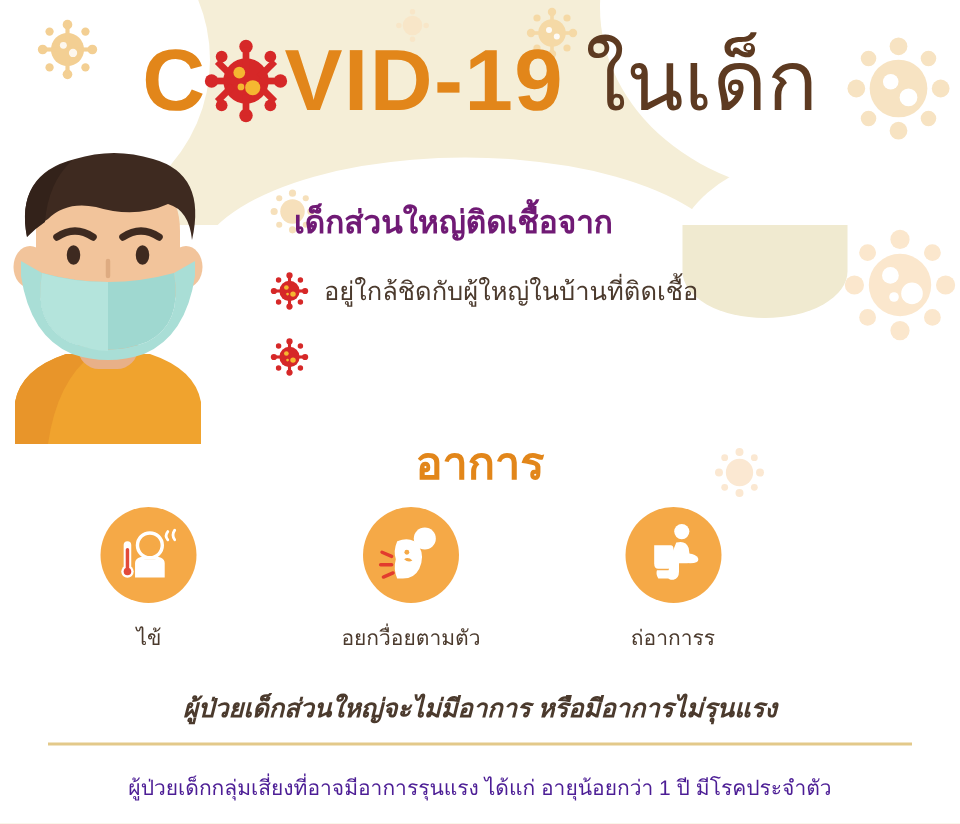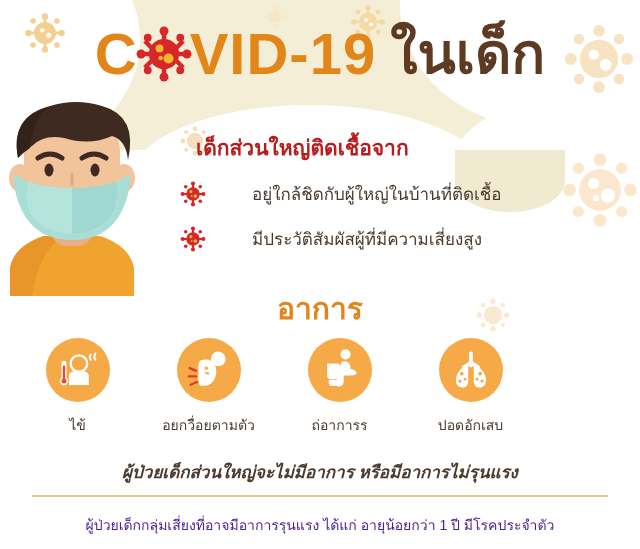--- a/index.html
+++ b/index.html
@@ -27,29 +27,29 @@
 
   
   .deco-virus{position:absolute;opacity:1;}
   .deco-virus svg{display:block;}
 
   
   .title-row{position:absolute;left:0;top:16px;width:640px;height:76px;
     display:flex;align-items:center;justify-content:center;}
   .t-covid{font-size:58px;font-weight:bold;color:#e2861a;letter-spacing:1px;line-height:1;}
   .t-virus{display:inline-block;width:56px;height:56px;vertical-align:middle;margin:0 -2px;}
-  .t-thai{font-size:56px;font-weight:bold;color:#5d3a21;margin-left:14px;line-height:1;}
+  .t-thai{font-size:56px;font-weight:normal;color:#5d3a21;margin-left:14px;line-height:1;}
 
   
   .boy{position:absolute;left:-8px;top:96px;width:160px;height:200px;}
 
   
-  .sub-head{position:absolute;left:196px;top:131px;font-size:21px;font-weight:bold;color:#b91c1c;}
+  .sub-head{position:absolute;left:196px;top:131px;font-size:21px;font-weight:bold;color:#701a75;}
   .bullets{position:absolute;left:180px;top:180px;width:430px;}
-  .bullet{display:flex;align-items:center;margin-bottom:18px;gap:36px;}
+  .bullet{display:flex;align-items:center;margin-bottom:18px;}
   .bullet .bicon{width:26px;height:26px;flex:0 0 26px;margin-right:10px;}
   .bullet .btext{font-size:17px;color:#4b3a2d;}
 
   
   .sym-head{position:absolute;left:0;top:285px;width:640px;text-align:center;
     font-size:30px;font-weight:bold;color:#e2861a;}
 
   
   .icon-row{position:absolute;left:0;top:338px;width:548px;display:flex;
     justify-content:space-around;align-items:flex-start;padding:0 12px;box-sizing:border-box;}
@@ -325,21 +325,20 @@
             <rect x="12" y="46" width="24" height="8"></rect>
               <rect x="64" y="46" width="24" height="8"></rect>
           </g>
           <g fill="#f5b731">
               <circle cx="42" cy="41" r="6"></circle>
               <circle cx="59" cy="58" r="7"></circle>
               <circle cx="45" cy="58" r="3.5"></circle>
             </g>
         </svg>
       </span>
-      <span class="btext">มีประวัติสัมผัสผู้ที่มีความเสี่ยงสูง</span>
     </div>
   </div>
 
   <div class="sym-head">อาการ</div>
 
   <div class="icon-row">
 
     <div class="icon-cell">
       <div class="icon-circle">
         <svg width="46" height="46" viewBox="0 0 100 100">
@@ -400,41 +399,20 @@
             <path d="M54 32 Q68 28 72 40 L74 54 Q76 60 70 62 L58 62 L58 74 Q58 84 50 86 L46 86 Q40 84 42 76 L46 58 Q48 44 54 32 Z"></path>
             <path d="M60 48 Q76 46 84 52 Q88 56 84 60 Q76 64 62 60 Z"></path>
             <path d="M22 36 L46 36 Q50 36 50 42 L50 62 Q50 70 42 70 L28 70 Q22 70 22 62 Z"></path>
             <path d="M26 72 L46 72 Q48 78 44 84 L28 84 Q24 78 26 72 Z"></path>
           </g>
         </svg>
       </div>
       <div class="icon-label">ถ่อาการร</div>
     </div>
 
-    <div class="icon-cell">
-      <div class="icon-circle">
-        <svg width="46" height="46" viewBox="0 0 100 100">
-          <g fill="#ffffff">
-            <rect x="46" y="10" width="8" height="34" rx="4"></rect>
-            <path d="M50 34 L34 44 M50 34 L66 44" stroke="#ffffff" stroke-width="8" stroke-linecap="round"></path>
-            <path d="M40 40 Q22 48 18 66 Q14 84 28 88 Q42 90 44 76 L44 44 Q44 38 40 40 Z"></path>
-            <path d="M60 40 Q78 48 82 66 Q86 84 72 88 Q58 90 56 76 L56 44 Q56 38 60 40 Z"></path>
-          </g>
-          <g fill="#f5a947">
-            <circle cx="30" cy="58" r="4"></circle>
-              <circle cx="26" cy="74" r="3.5"></circle>
-              <circle cx="37" cy="70" r="3"></circle>
-            <circle cx="70" cy="58" r="4"></circle>
-              <circle cx="74" cy="74" r="3.5"></circle>
-              <circle cx="63" cy="70" r="3"></circle>
-          </g>
-        </svg>
-      </div>
-      <div class="icon-label">ปอดอักเสบ</div>
-    </div>
 
   </div>
 
   <div class="foot-main">ผู้ป่วยเด็กส่วนใหญ่จะไม่มีอาการ หรือมีอาการไม่รุนแรง</div>
   <div class="divider"></div>
   <div class="foot-sub">ผู้ป่วยเด็กกลุ่มเสี่ยงที่อาจมีอาการรุนแรง ได้แก่ อายุน้อยกว่า 1 ปี มีโรคประจำตัว</div>
 
 </div>
 
 </body></html>

